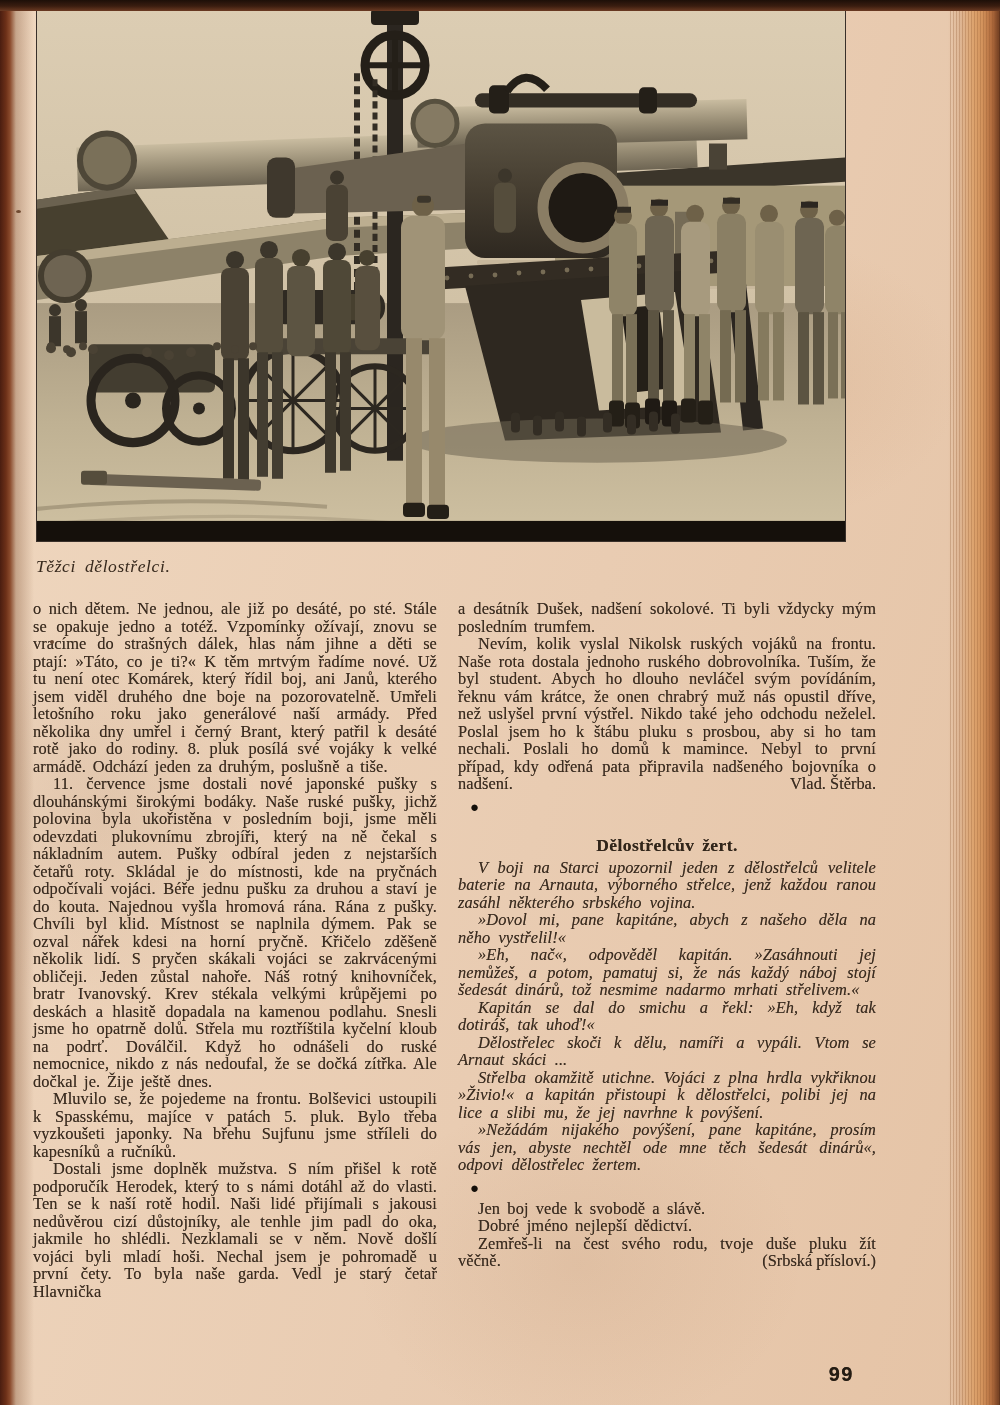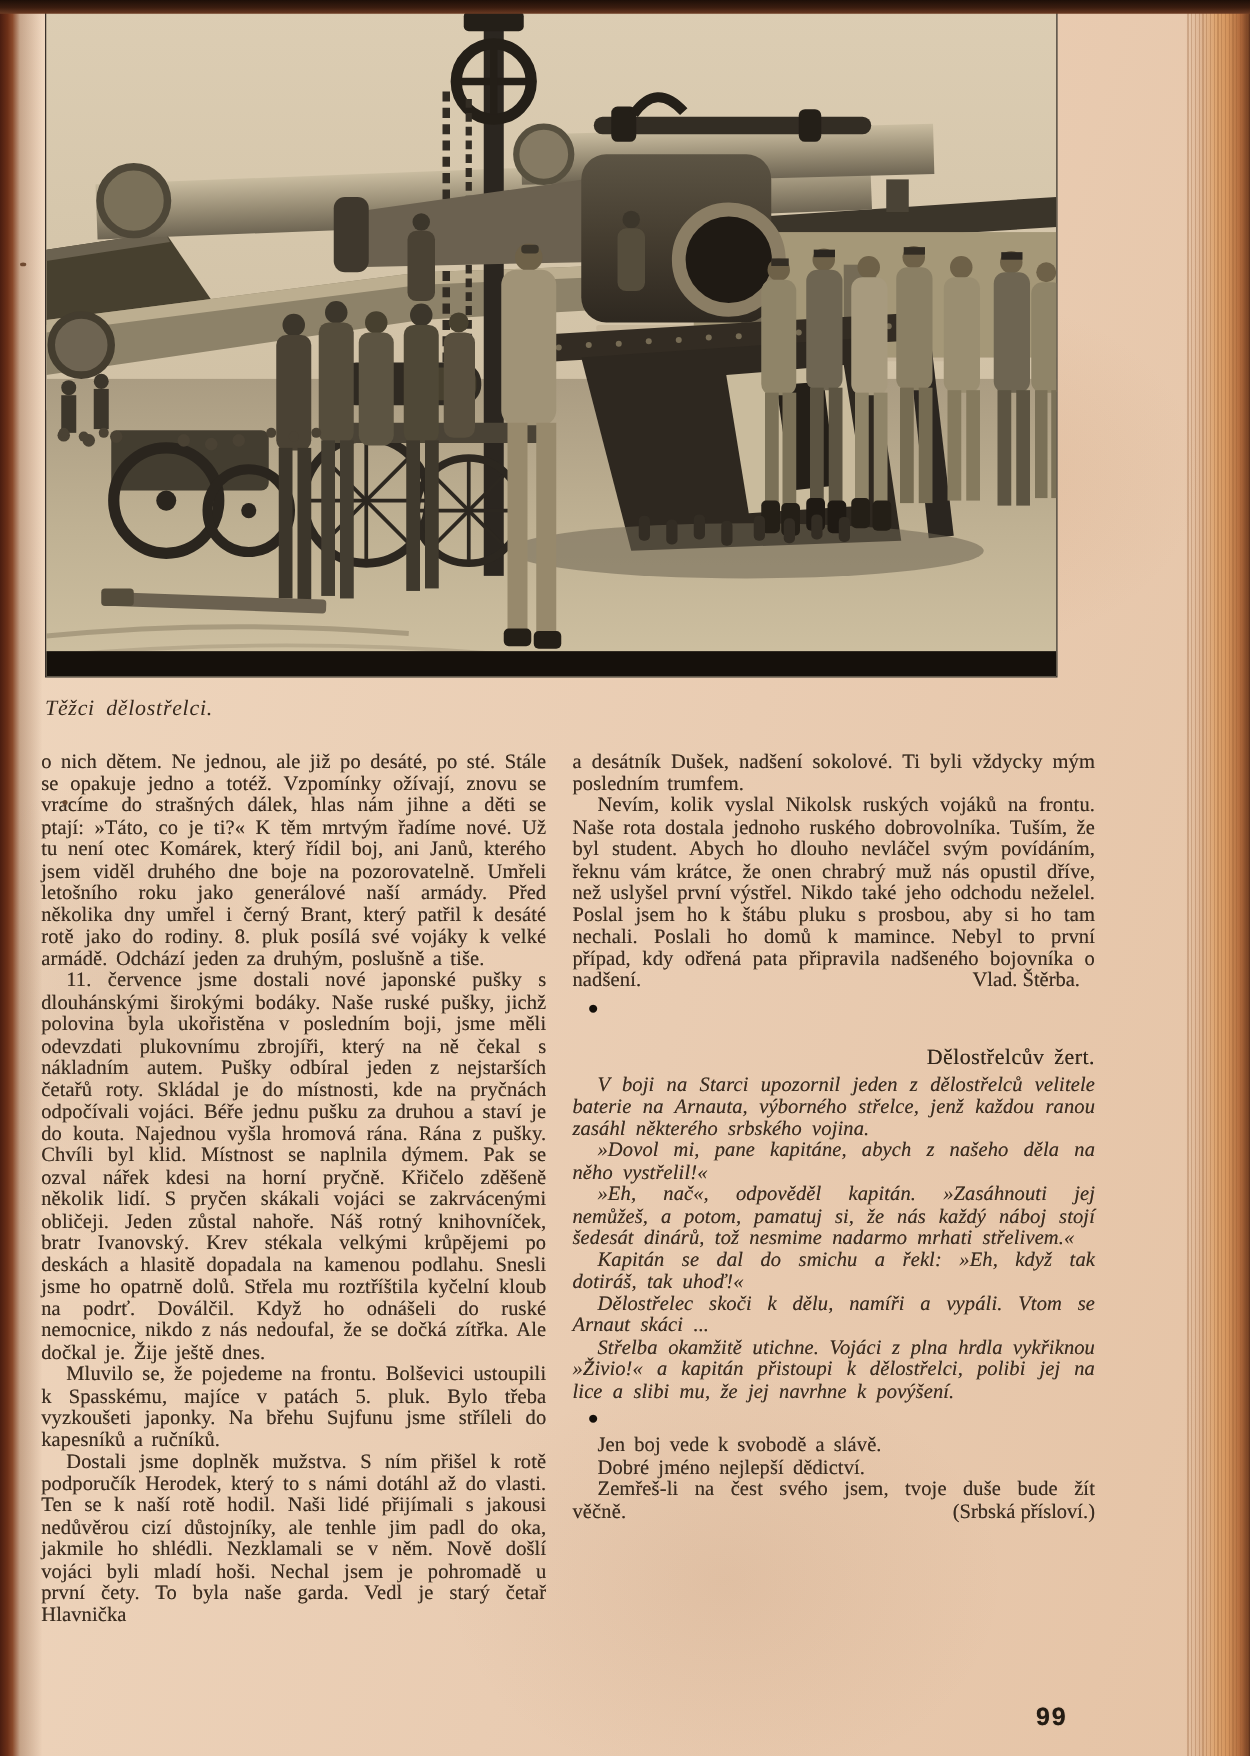--- a/index.html
+++ b/index.html
@@ -30,24 +30,24 @@
     letter-spacing:.6px;word-spacing:4px;color:#37291d;}
   
   .col{position:absolute;top:600px;z-index:2;}
   .col-left{left:33px;width:404px;}
   .col-right{left:458px;width:418px;}
   .col p{margin:0;font-size:16.4px;line-height:17.5px;text-align:justify;
     letter-spacing:.1px;word-spacing:2.5px;
     text-shadow:0 0 .45px rgba(58,44,32,.6);}
   .indent{text-indent:20px;}
   .rel{position:relative;}
-  .signature{position:absolute;right:12px;bottom:0;font-size:16.4px;line-height:17.5px;
+  .signature{position:absolute;right:0;bottom:0;font-size:16.4px;line-height:17.5px;
     text-shadow:0 0 .45px rgba(58,44,32,.6);}
   .bullet{display:block;margin:7px 0 4px 12px;font-size:15px;line-height:15px;color:#140f0a;}
-  .section-title{text-align:right;font-weight:normal;font-size:17.5px;line-height:20px;
+  .section-title{text-align:center;font-weight:bold;font-size:17.5px;line-height:20px;
     margin:20px 0 4px;letter-spacing:.4px;word-spacing:3px;color:#31251a;
     text-shadow:0 0 .5px rgba(49,37,26,.7);}
   .zert p{font-style:italic;word-spacing:4px;}
   .proverbs p{word-spacing:3px;}
   .attribution{position:absolute;right:0;bottom:0;font-size:16.4px;line-height:17.5px;
     text-shadow:0 0 .45px rgba(58,44,32,.6);text-align:right;}
   .page-number{position:absolute;right:146px;top:1363px;z-index:2;
     font-family:"Liberation Sans","DejaVu Sans",sans-serif;font-weight:bold;
     font-size:20px;letter-spacing:1.5px;color:#241c13;
     text-shadow:0 0 .6px rgba(36,28,19,.8);}
@@ -311,28 +311,29 @@
     <span class="bullet">●</span>
     <div class="section-title">Dělostřelcův žert.</div>
 
     <div class="zert">
       <p class="indent">V boji na Starci upozornil jeden z dělostřelců velitele baterie na Arnauta, výborného střelce, jenž každou ranou zasáhl některého srbského vojina.</p>
       <p class="indent">»Dovol mi, pane kapitáne, abych z našeho děla na něho vystřelil!«</p>
       <p class="indent">»Eh, nač«, odpověděl kapitán. »Zasáhnouti jej nemůžeš, a potom, pamatuj si, že nás každý náboj stojí šedesát dinárů, tož nesmime nadarmo mrhati střelivem.«</p>
       <p class="indent">Kapitán se dal do smichu a řekl: »Eh, když tak dotiráš, tak uhoď!«</p>
       <p class="indent">Dělostřelec skoči k dělu, namíři a vypáli. Vtom se Arnaut skáci ...</p>
       <p class="indent">Střelba okamžitě utichne. Vojáci z plna hrdla vykřiknou »Živio!« a kapitán přistoupi k dělostřelci, polibi jej na lice a slibi mu, že jej navrhne k povýšení.</p>
+      <p class="indent">»Nežádám nijakého povýšení, pane kapitáne, prosím vás jen, abyste nechtěl ode mne těch šedesát dinárů«, odpovi dělostřelec žertem.</p>
     </div>
 
     <span class="bullet">●</span>
 
     <div class="proverbs">
       <p class="indent">Jen boj vede k svobodě a slávě.</p>
       <p class="indent">Dobré jméno nejlepší dědictví.</p>
       <div class="rel">
-        <p class="indent">Zemřeš-li na čest svého jsem, tvoje duše bude žít věčně.</p>
+        <p class="indent">Zemřeš-li na čest svého rodu, tvoje duše pluku žít věčně.</p>
         <span class="attribution">(Srbská přísloví.)</span>
       </div>
     </div>
   </div>
 
   <div class="page-number">99</div>
 </div>
 
 </body></html>

